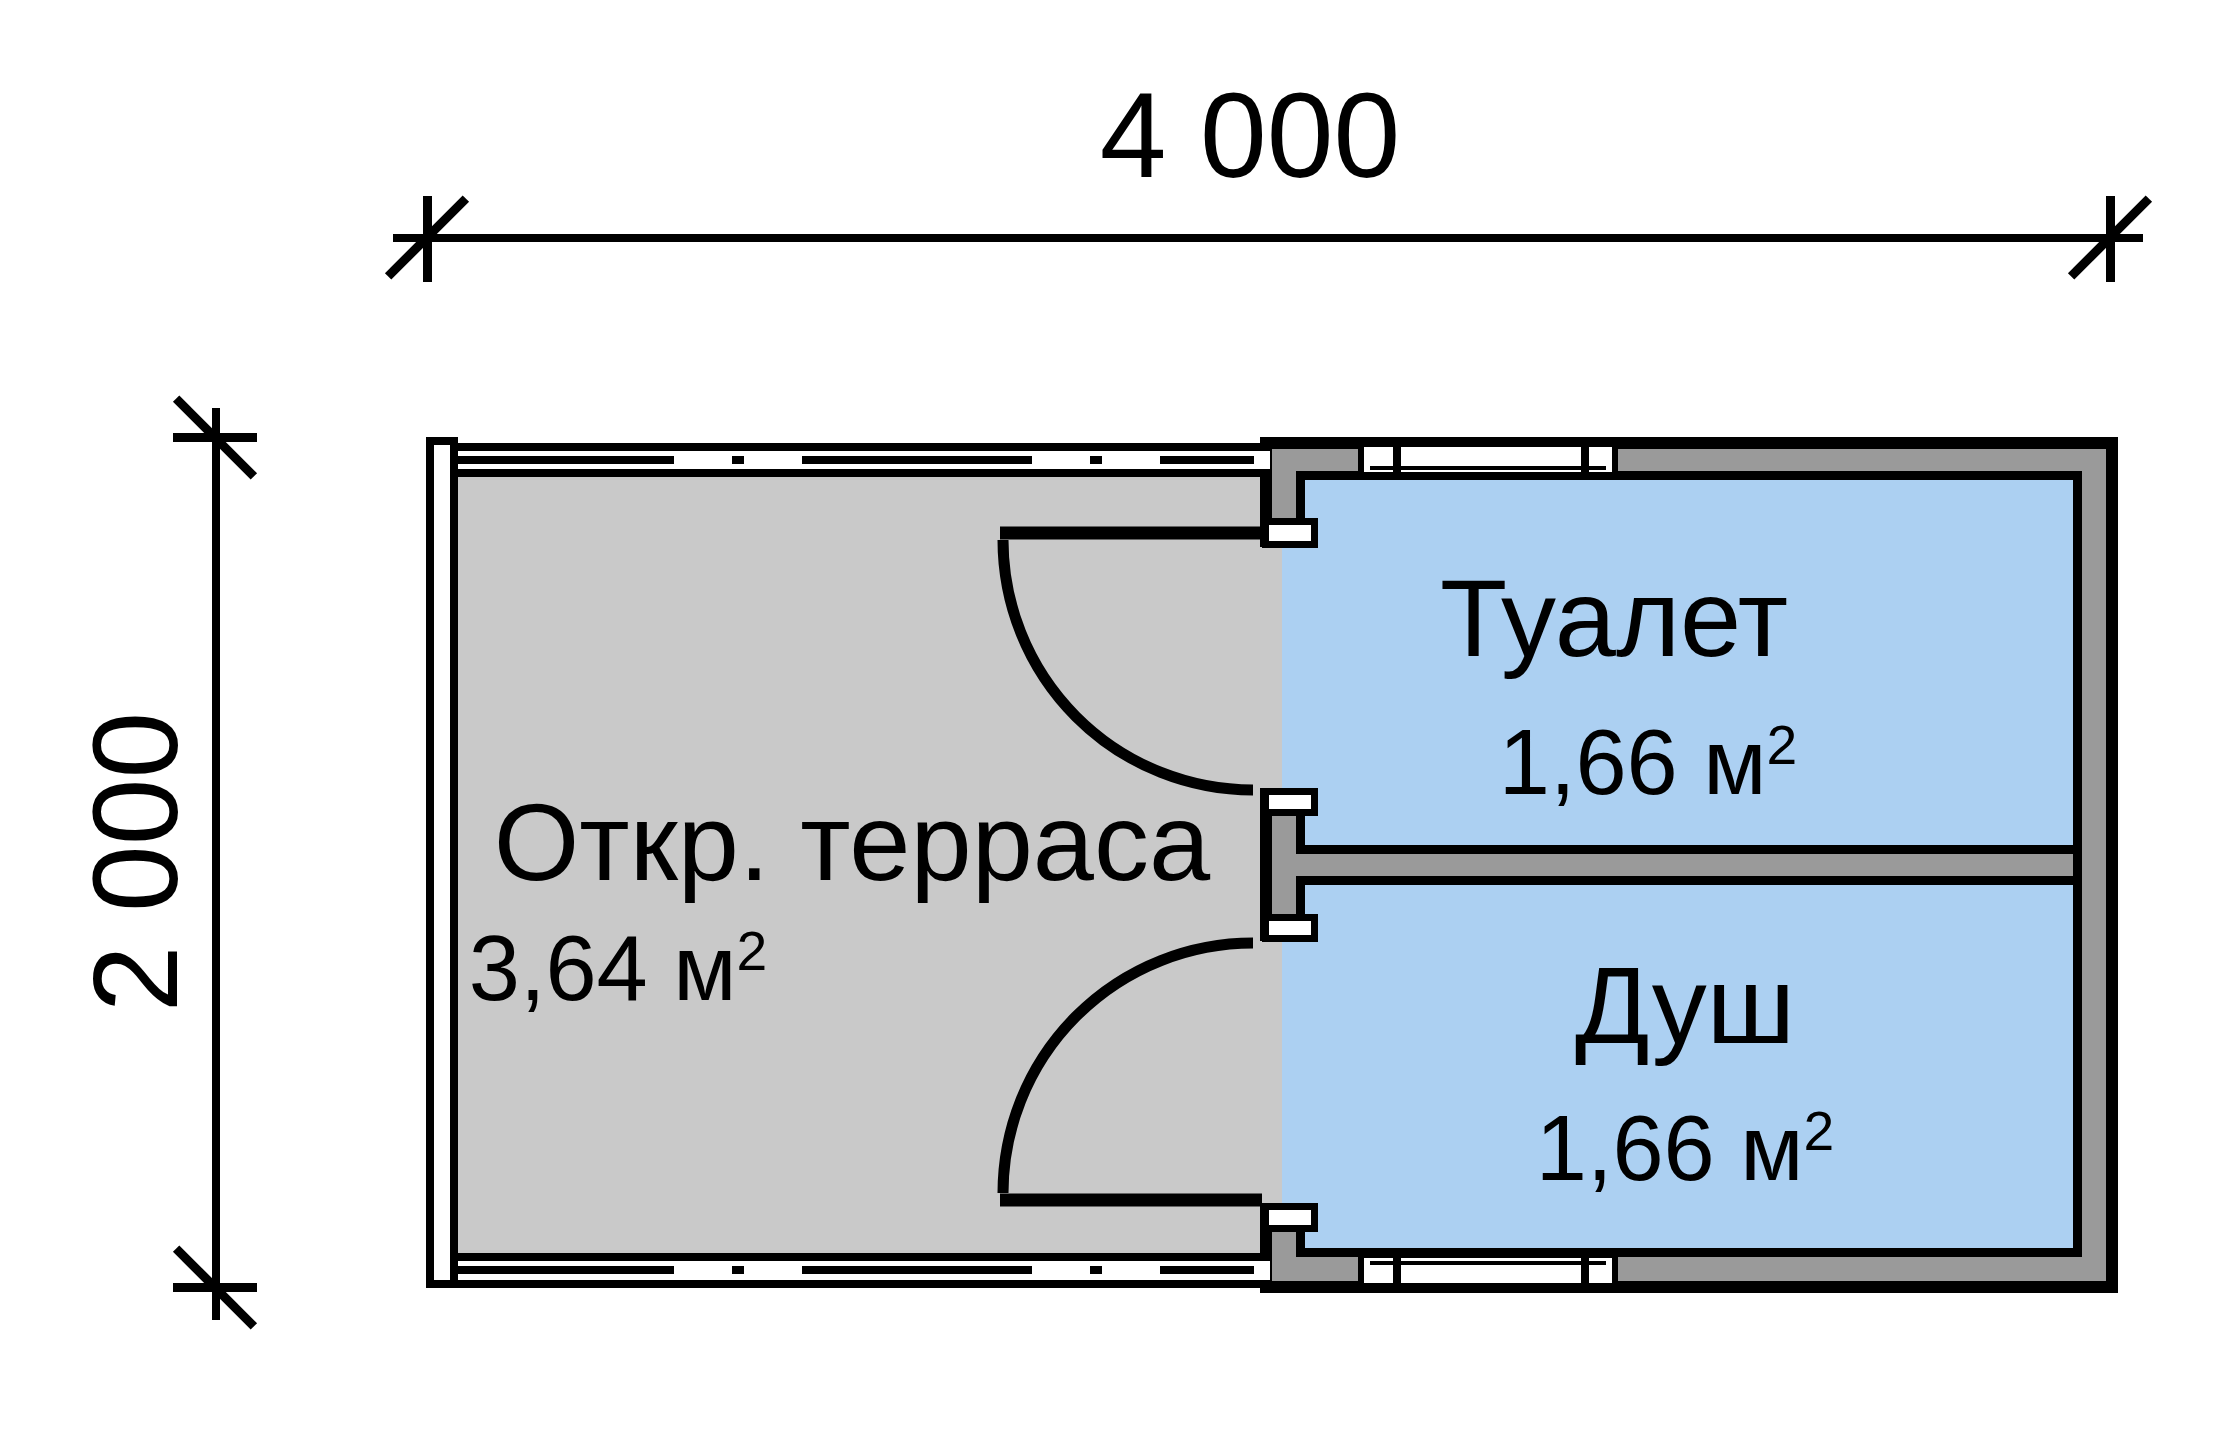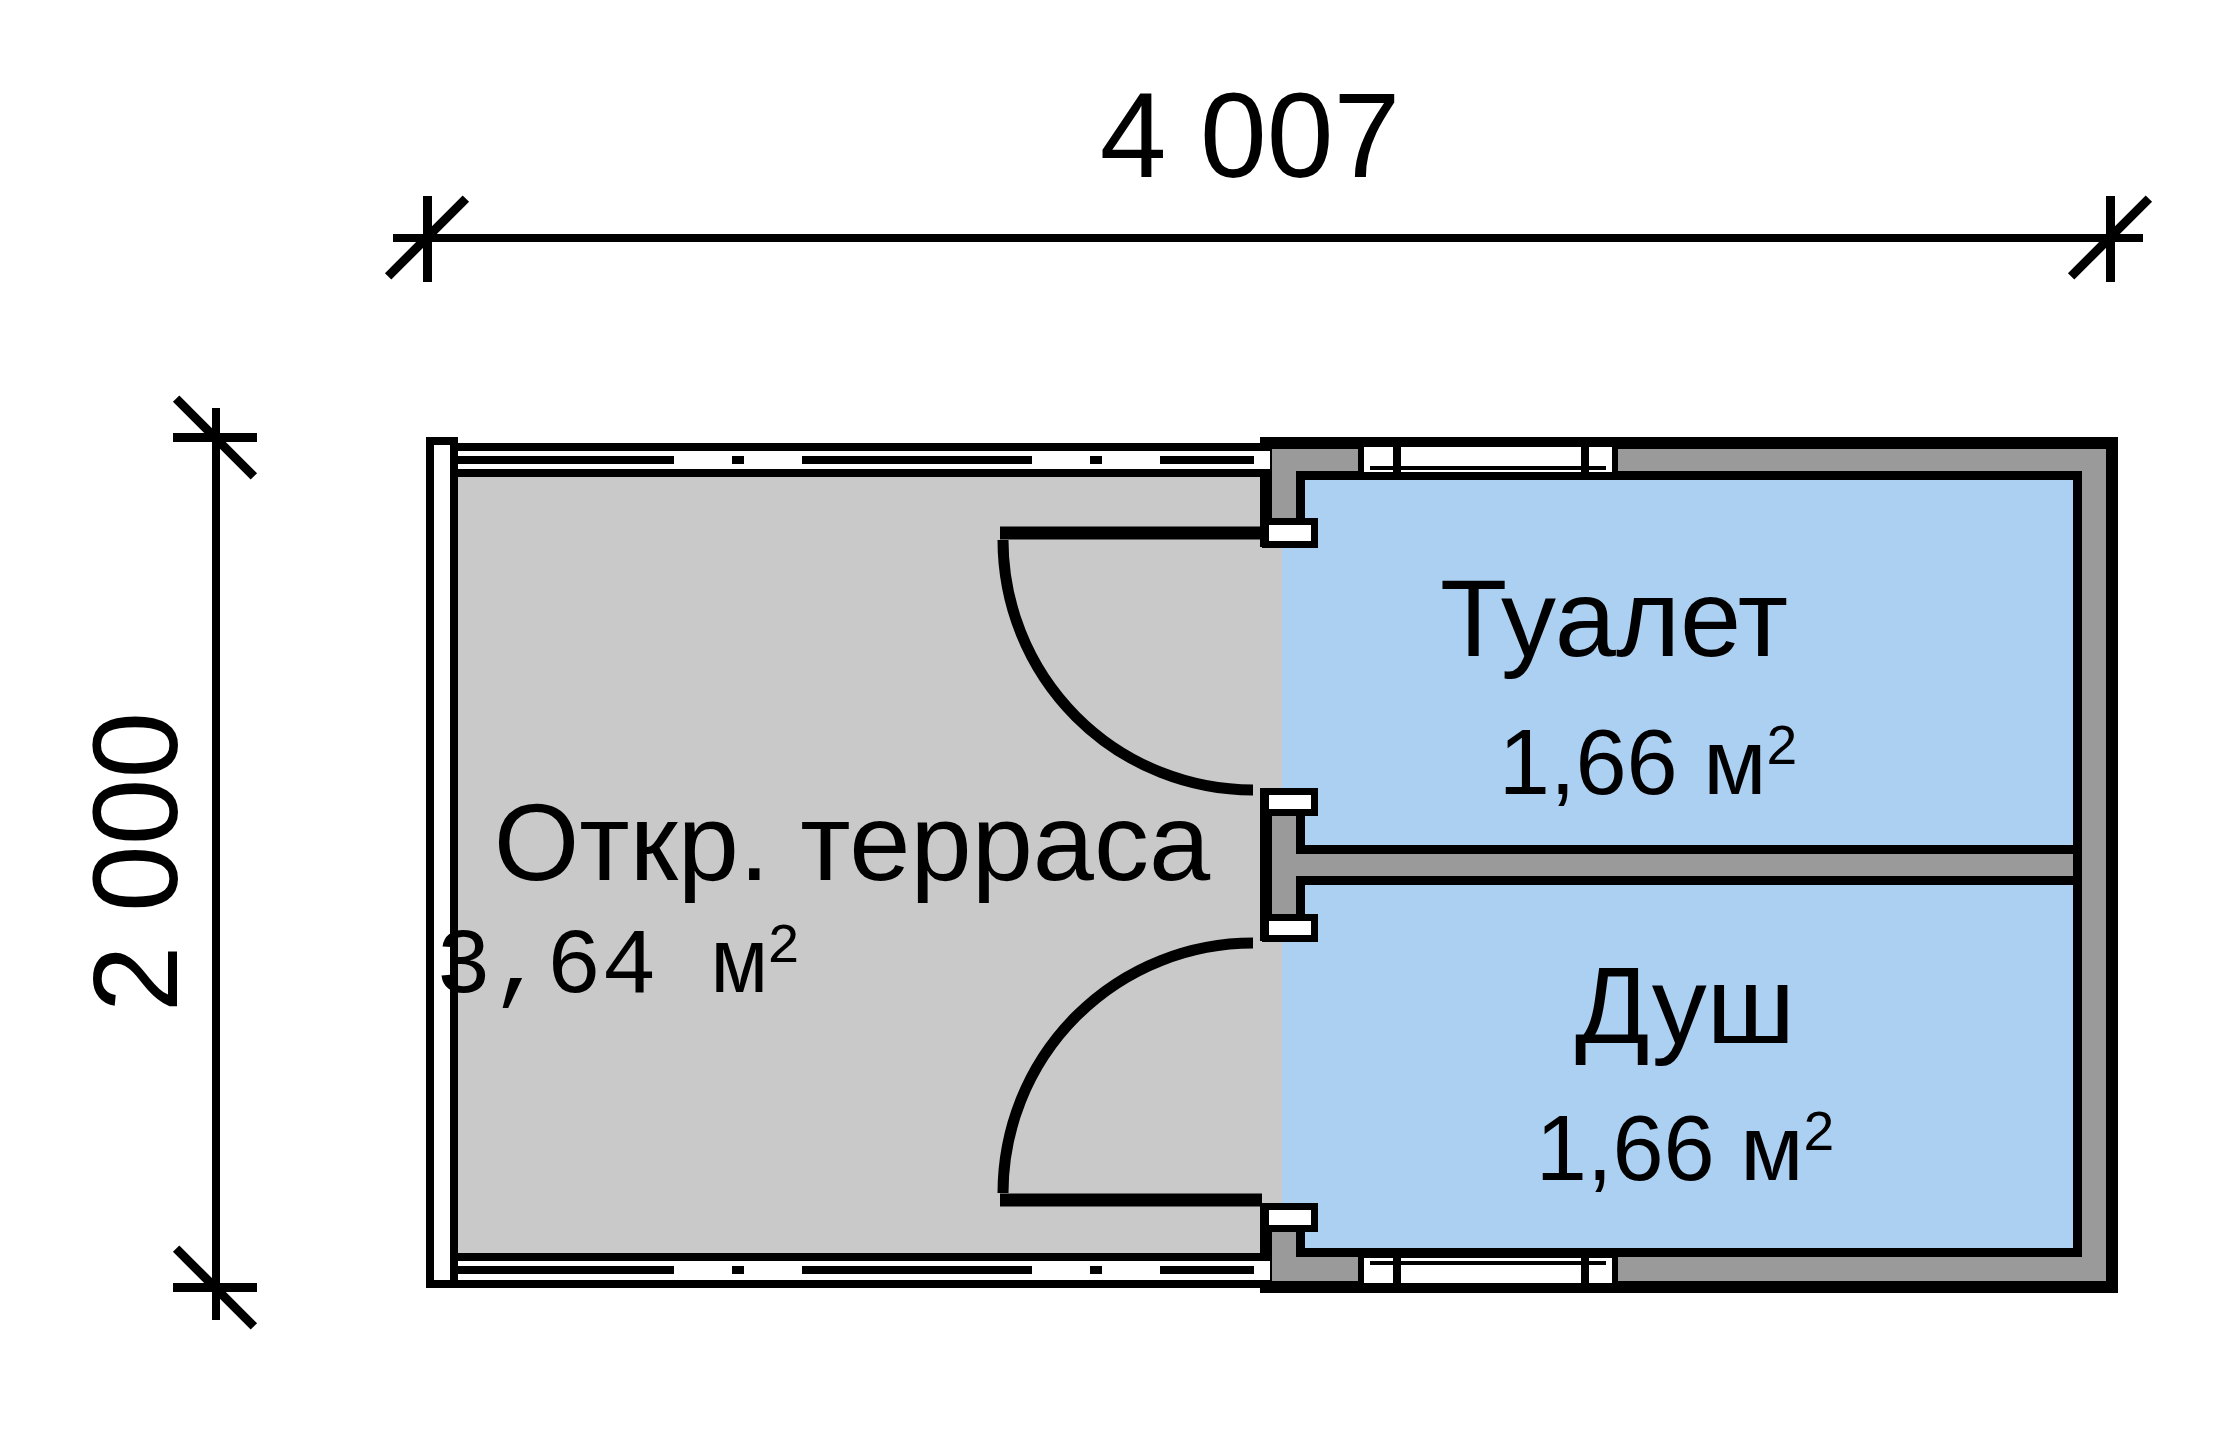--- a/index.html
+++ b/index.html
@@ -80,21 +80,21 @@
 <body>
 
 <div id="canvas">
 
   <div>
     <div class="abs blk" style="left:393px;top:234px;width:1750px;height:8px;"></div>
     <div class="abs blk" style="left:423px;top:196px;width:9px;height:86px;"></div>
     <div class="abs blk" style="left:2106px;top:196px;width:9px;height:86px;"></div>
     <div class="slash fwd" style="left:372px;top:233px;width:110px;height:9px;"></div>
     <div class="slash fwd" style="left:2055px;top:233px;width:110px;height:9px;"></div>
-    <div class="dim-label" style="left:1250px;top:135px;">4 007</div>
+    <div class="dim-label" style="left:1250px;top:135px;">4 000</div>
   </div>
 
   <div>
     <div class="abs blk" style="left:212px;top:408px;width:8px;height:912px;"></div>
     <div class="abs blk" style="left:173px;top:433px;width:84px;height:9px;"></div>
     <div class="abs blk" style="left:173px;top:1283px;width:84px;height:9px;"></div>
     <div class="slash bwd" style="left:160px;top:433px;width:110px;height:9px;"></div>
     <div class="slash bwd" style="left:160px;top:1283px;width:110px;height:9px;"></div>
     <div class="dim-label vertical" style="left:135px;top:862px;">2 000</div>
   </div>
@@ -136,21 +136,21 @@
               border:8px solid var(--c-line);box-sizing:border-box;"></div>
 
   <svg class="abs" style="left:0;top:0;" width="2235" height="1438" viewBox="0 0 2235 1438">
     <line x1="1000" y1="533" x2="1262" y2="533" stroke="#000000" stroke-width="13"></line>
     <path d="M 1003 540 A 250 250 0 0 0 1253 790" fill="none" stroke="#000000" stroke-width="11"></path>
     <line x1="1000" y1="1200" x2="1262" y2="1200" stroke="#000000" stroke-width="13"></line>
     <path d="M 1003 1193 A 250 250 0 0 1 1253 943" fill="none" stroke="#000000" stroke-width="11"></path>
   </svg>
 
   <div class="room-label" style="left:852px;top:842px;">Откр. терраса</div>
-  <div class="area-label" style="left:618px;top:968px;font-family:Liberation Mono, monospace;">
+  <div class="area-label" style="left:618px;top:968px;">
     <span>3,64 м</span><span class="sup">2</span>
   </div>
 
   <div class="room-label" style="left:1575px;top:618px;margin-left:39px;">Туалет</div>
   <div class="area-label" style="left:1648px;top:762px;">
     <span>1,66 м</span><span class="sup">2</span>
   </div>
 
   <div class="room-label" style="left:1685px;top:1005px;text-align:center;">Душ</div>
   <div class="area-label" style="left:1685px;top:1148px;">

